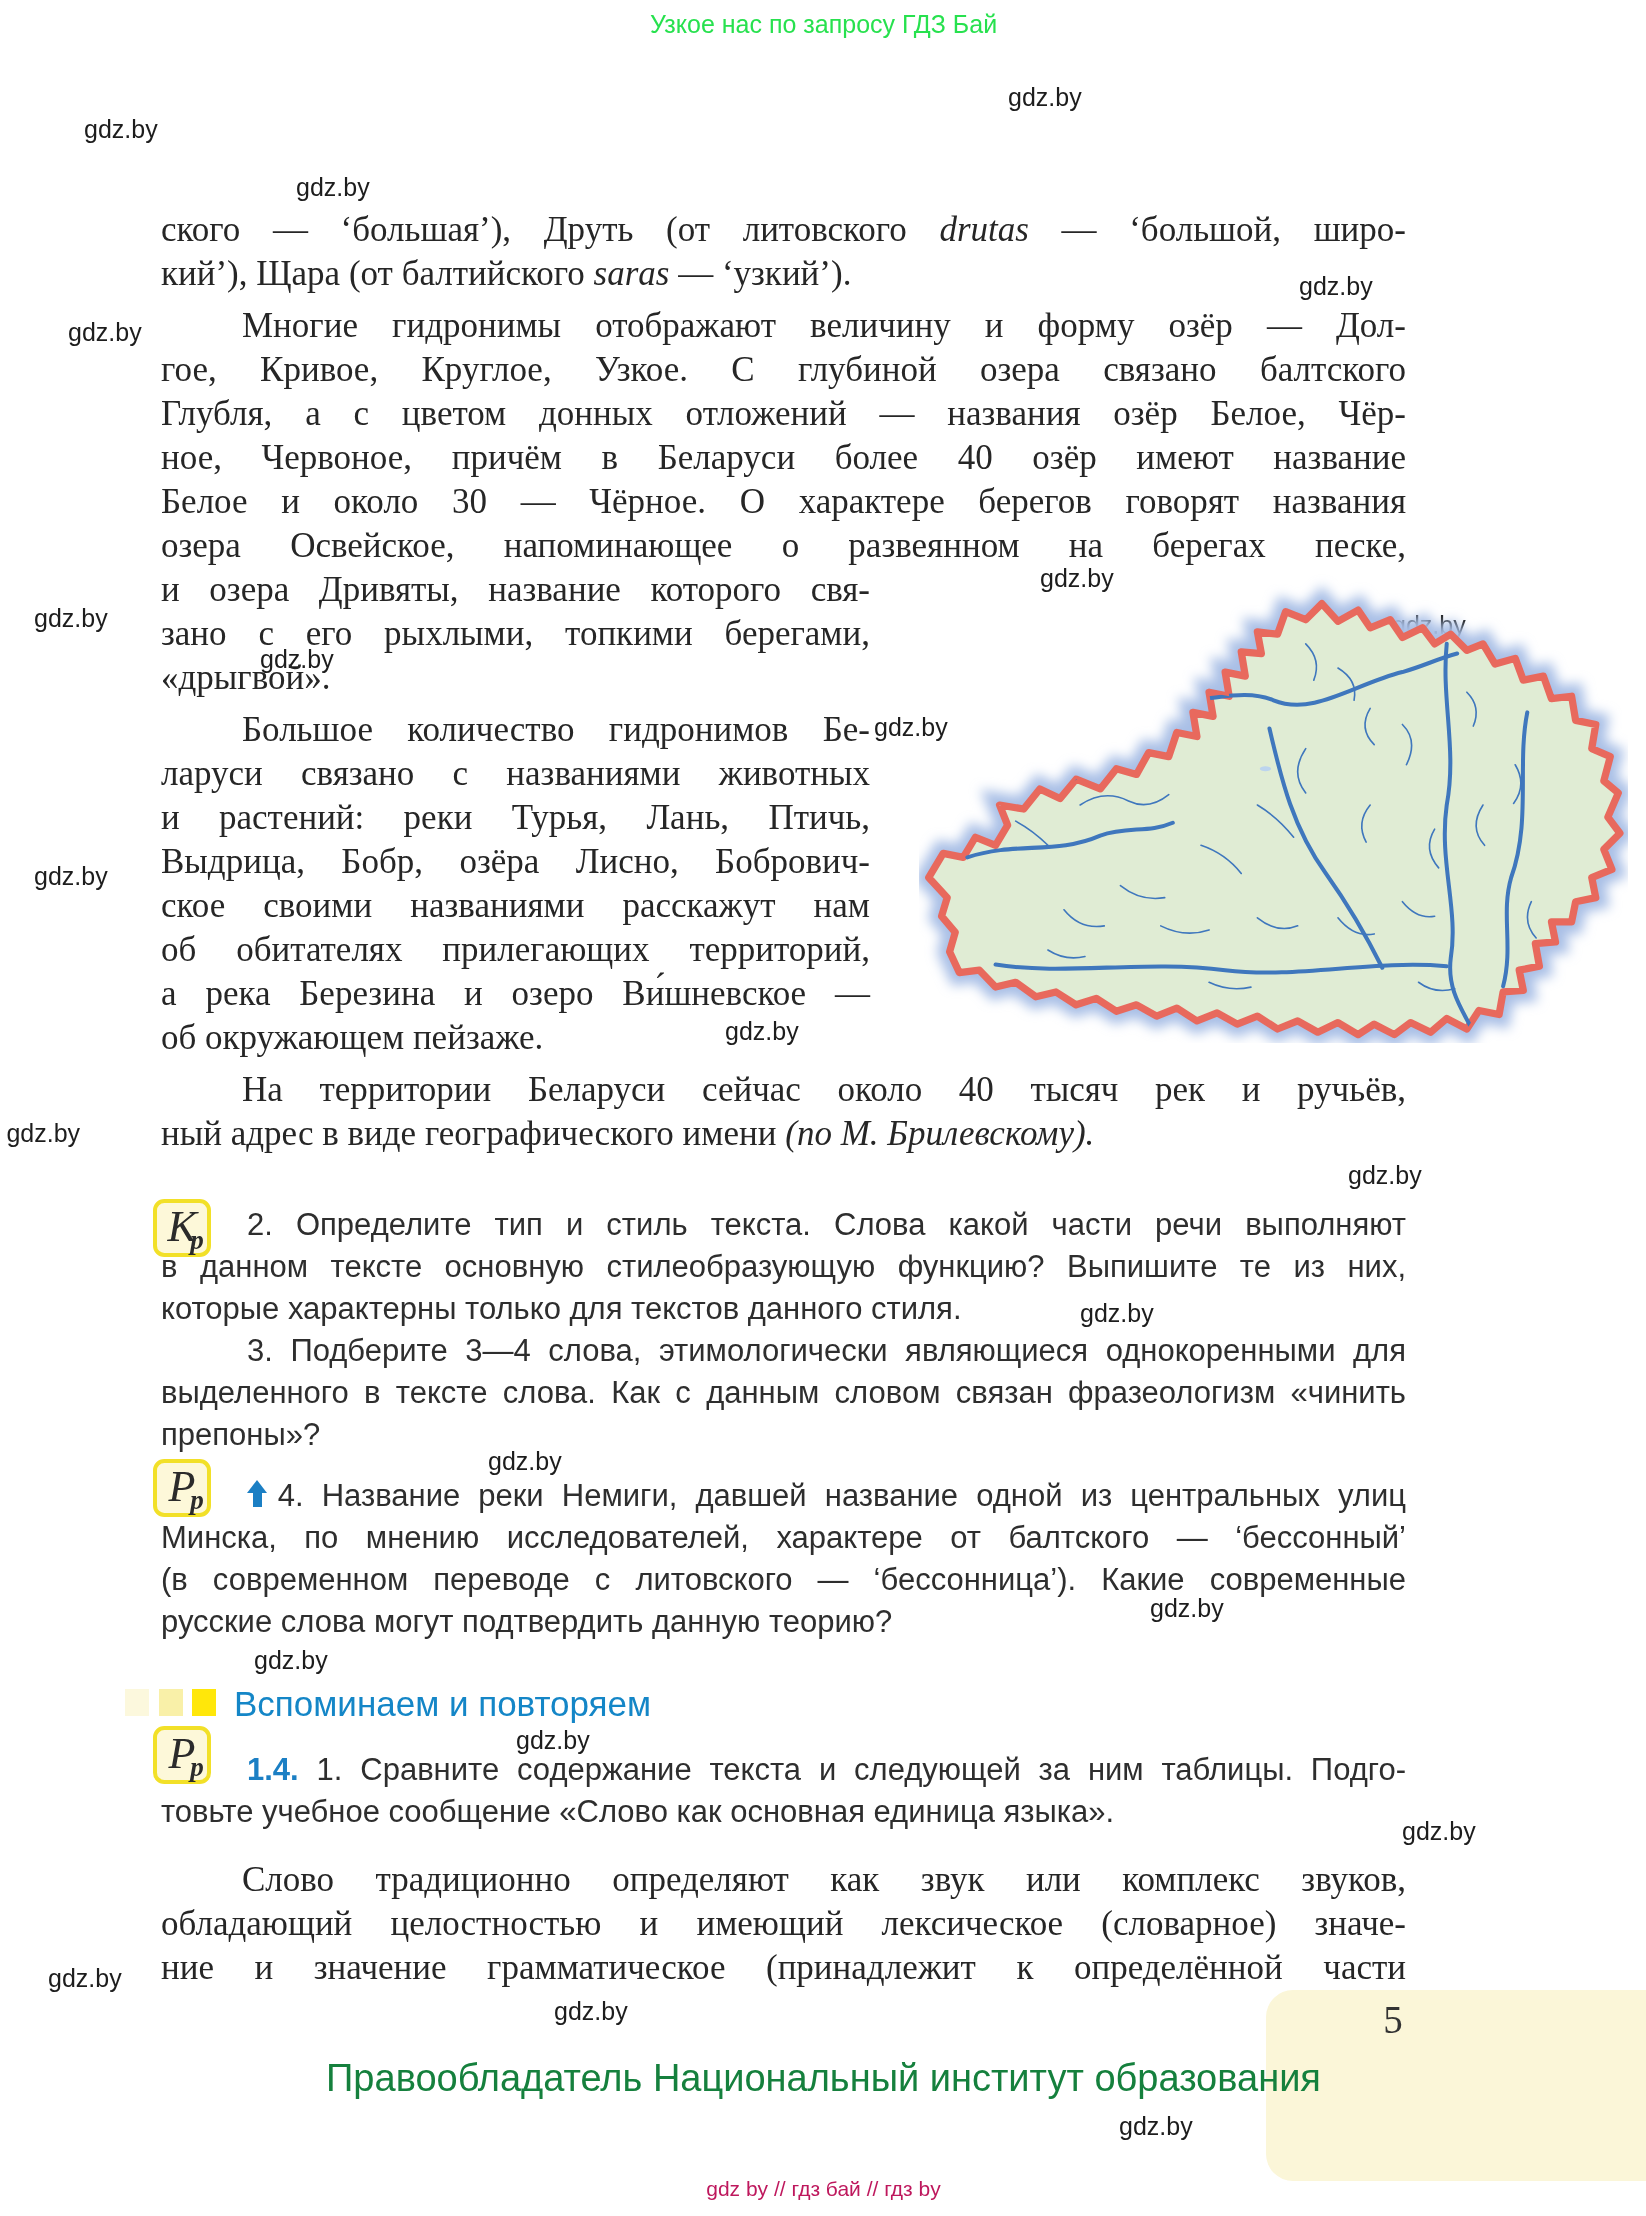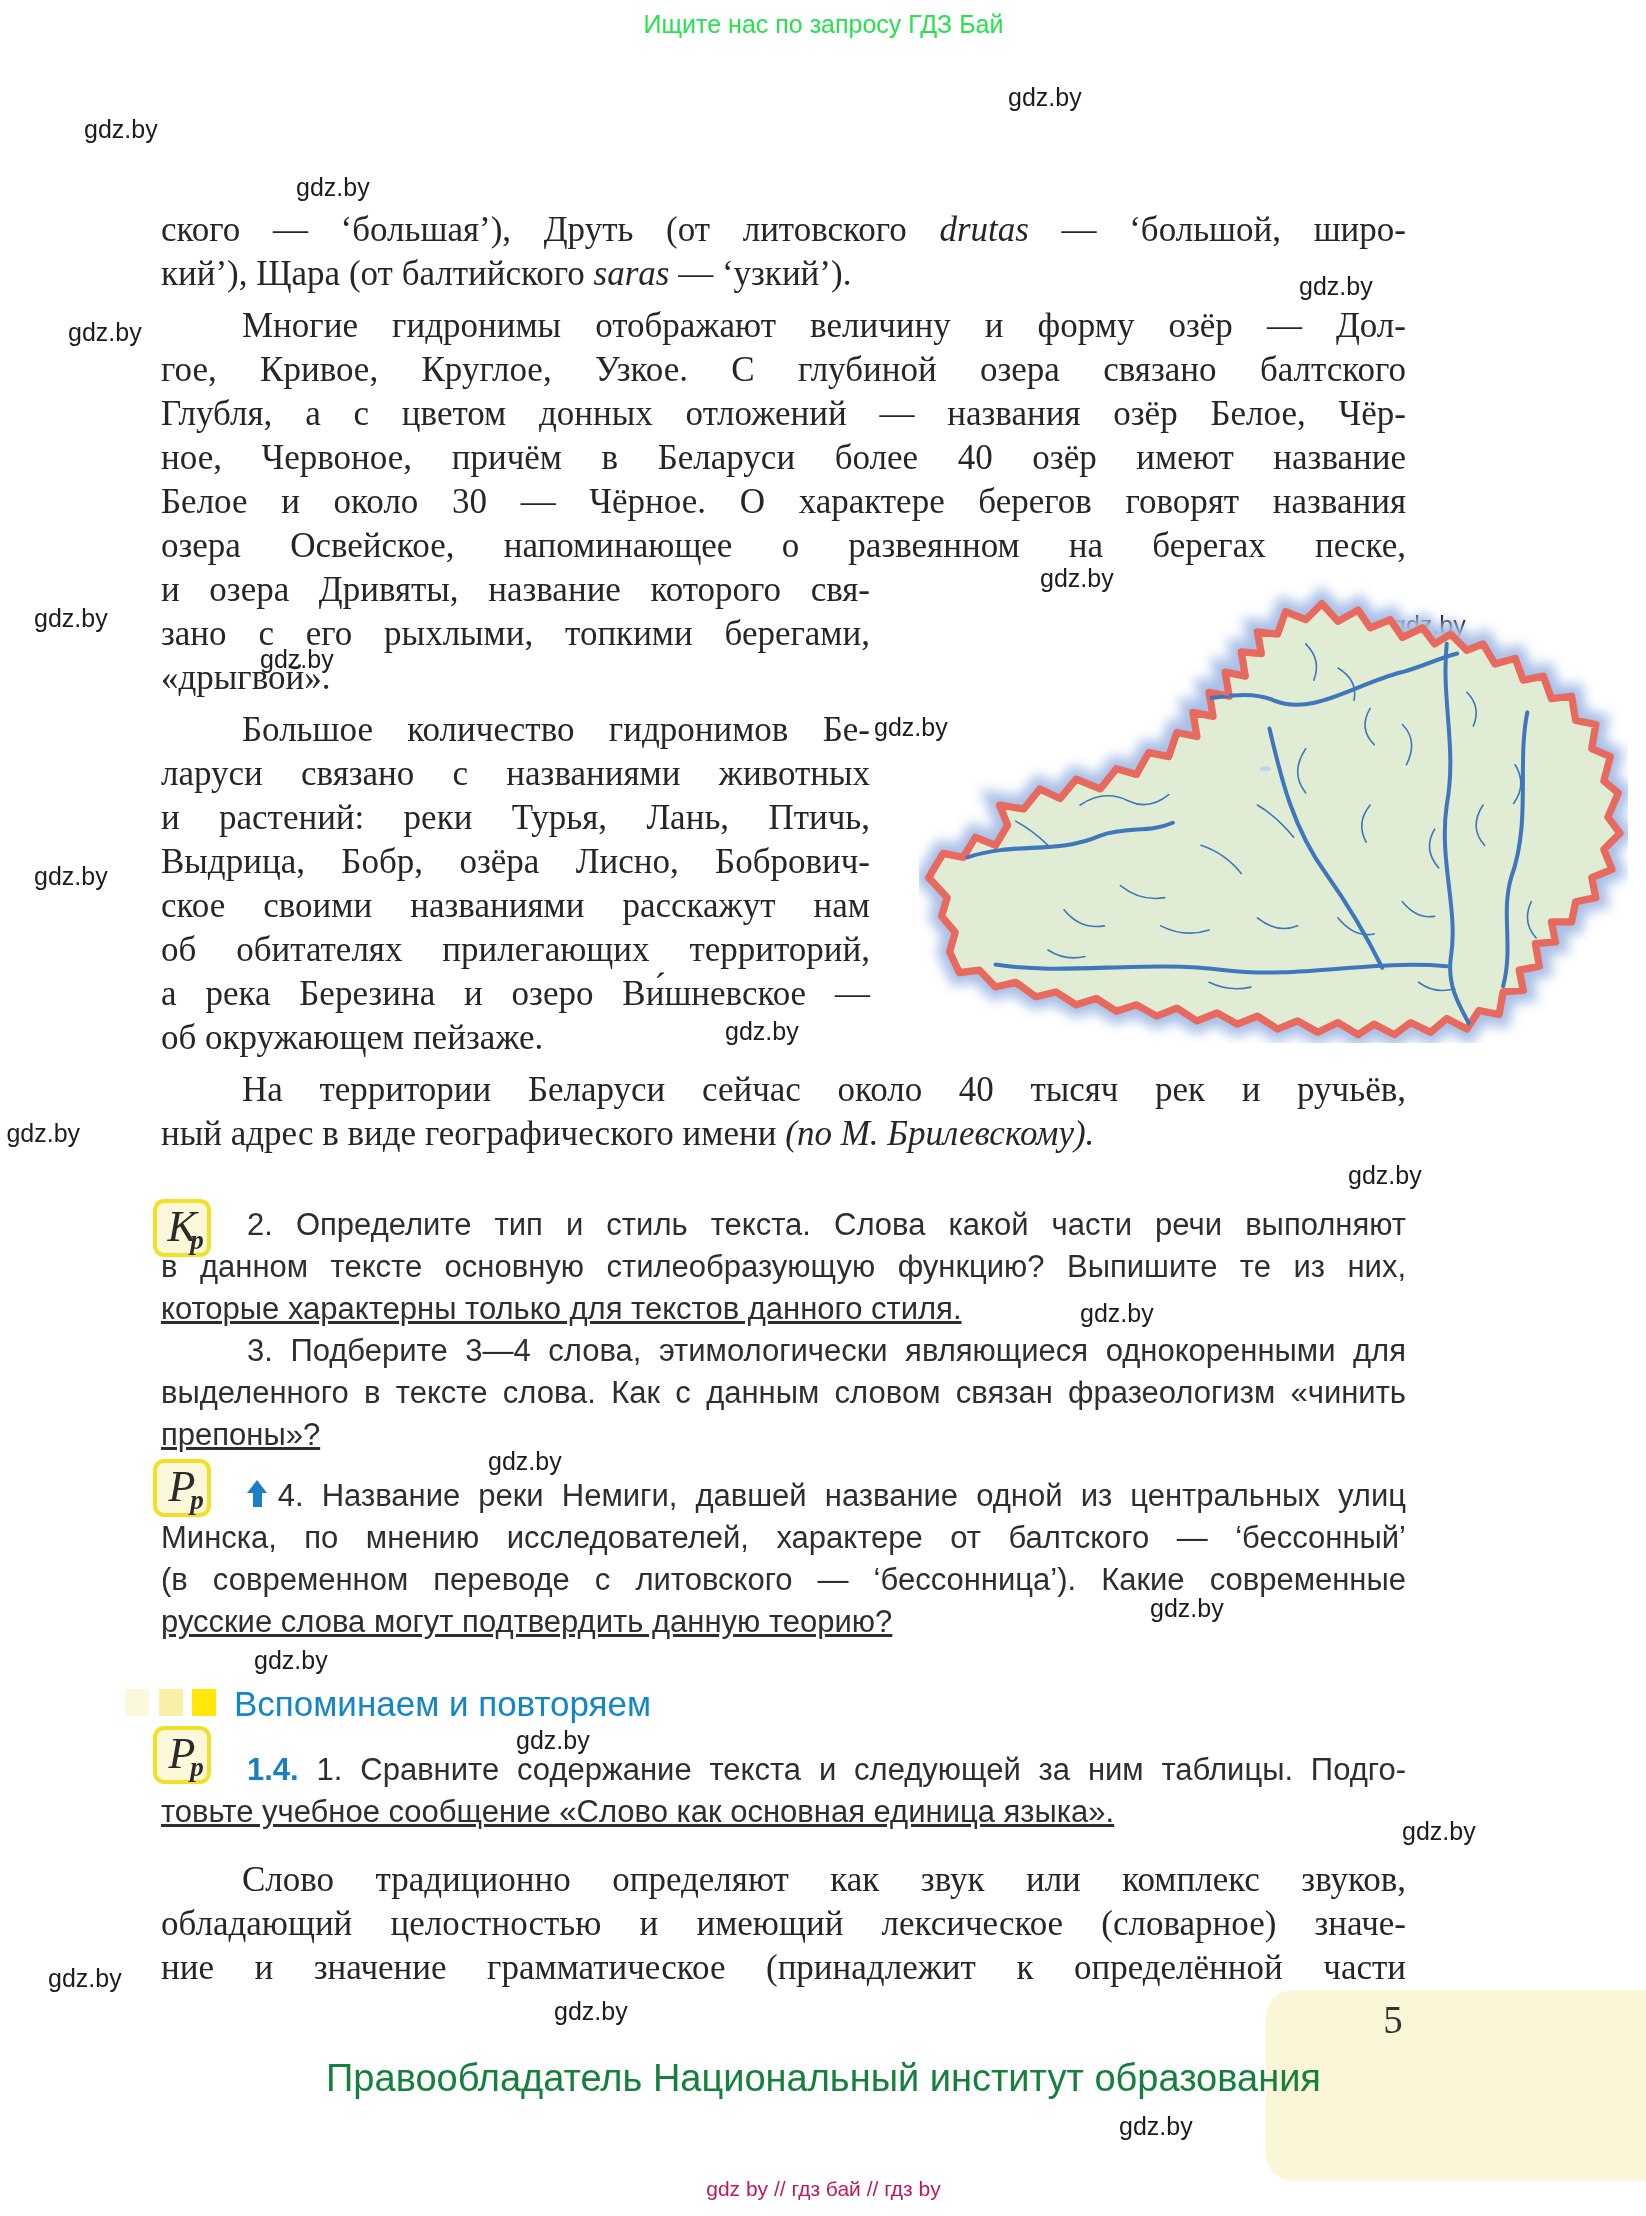--- a/index.html
+++ b/index.html
@@ -18,21 +18,21 @@
       white-space:normal;color:#262626;}
   .ln.end{text-align:left;text-align-last:left;}
   .ln.narrow{width:709px;}
   .ln.indent{text-indent:81px;margin-top:8px;}
   .ln i{font-style:italic;}
   
   .exblock{position:absolute;left:161px;width:1245px;font-family:"Liberation Sans",sans-serif;}
   #ex23{top:1204px;}
   #ex4{top:1475px;}
   .xln{font-size:31px;line-height:42px;height:42px;text-align:justify;text-align-last:justify;color:#2e2e2e;}
-  .xln.end{text-align:center;text-align-last:left;text-decoration:underline;}
+  .xln.end{text-align:center;text-align-last:left;}
   .xln.first{padding-left:86px;}
   
   .badge{position:absolute;width:58px;height:58px;background:#fdf8d9;border:4px solid #f2e028;
          border-radius:11.3px;box-sizing:border-box;text-align:center;}
   .b-big{font-family:"Liberation Serif",serif;font-style:italic;font-size:44px;line-height:48px;color:#2b2b2b;}
   .b-sub{font-family:"Liberation Serif",serif;font-style:italic;font-weight:700;font-size:27px;color:#2b2b2b;
          position:absolute;right:3.2px;bottom:-3.2px;}
   
   .up-arrow{display:inline-block;width:21px;height:29px;position:relative;margin-right:9.7px;vertical-align:-3.2px;}
   .up-arrow::before{content:"";position:absolute;left:0;top:0;border-left:10.5px solid transparent;
@@ -52,21 +52,21 @@
   .copyright{top:2057px;left:50%;transform:translateX(-50%);font-family:"Liberation Sans",sans-serif;
              font-size:38px;color:#15803d;white-space:nowrap;}
   .links{top:2177px;left:50%;transform:translateX(-50%);font-family:"Liberation Sans",sans-serif;
          font-size:21px;color:#be185d;white-space:nowrap;}
   
   #map{left:919px;top:563px;width:709px;height:480px;}
 </style>
 </head>
 <body>
 
-<div class="abs promo">Ищите нас по запросу ГДЗ Бай</div>
+<div class="abs promo">Узкое нас по запросу ГДЗ Бай</div>
 
 <div id="watermarks">
     <span class="wm" style="left: 1008px; top: 83px;">gdz.by</span>
     <span class="wm" style="left: 84px; top: 115px;">gdz.by</span>
     <span class="wm" style="left: 296px; top: 173px;">gdz.by</span>
     <span class="wm" style="left: 1299px; top: 272px;">gdz.by</span>
     <span class="wm" style="left: 68px; top: 318px;">gdz.by</span>
     <span class="wm" style="left: 34px; top: 604px;">gdz.by</span>
     <span class="wm" style="left: 1040px; top: 564px;">gdz.by</span>
     <span class="wm" style="left: 1392px; top: 611px;">gdz.by</span>

